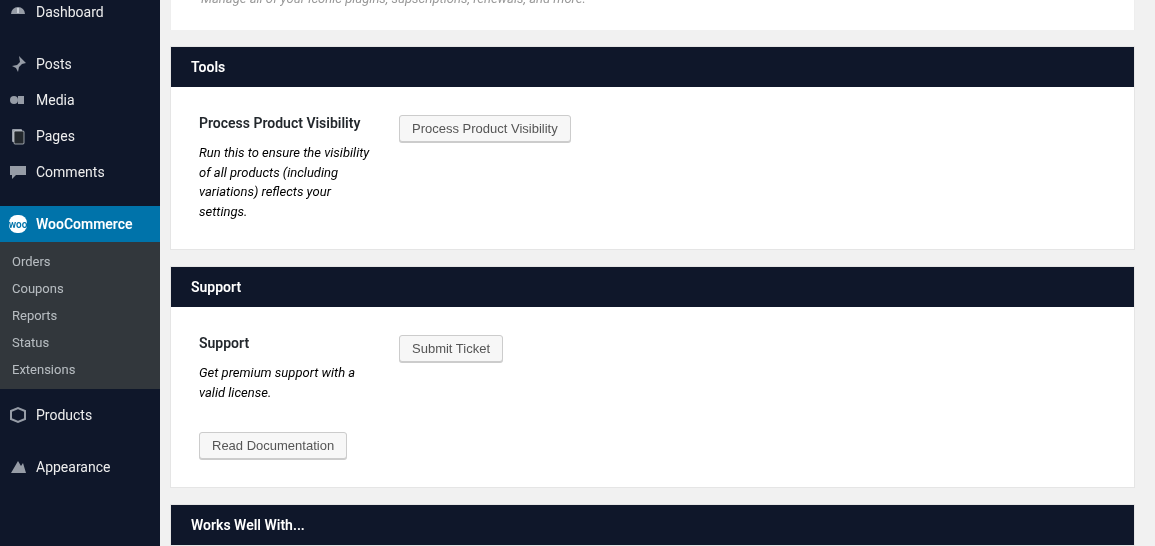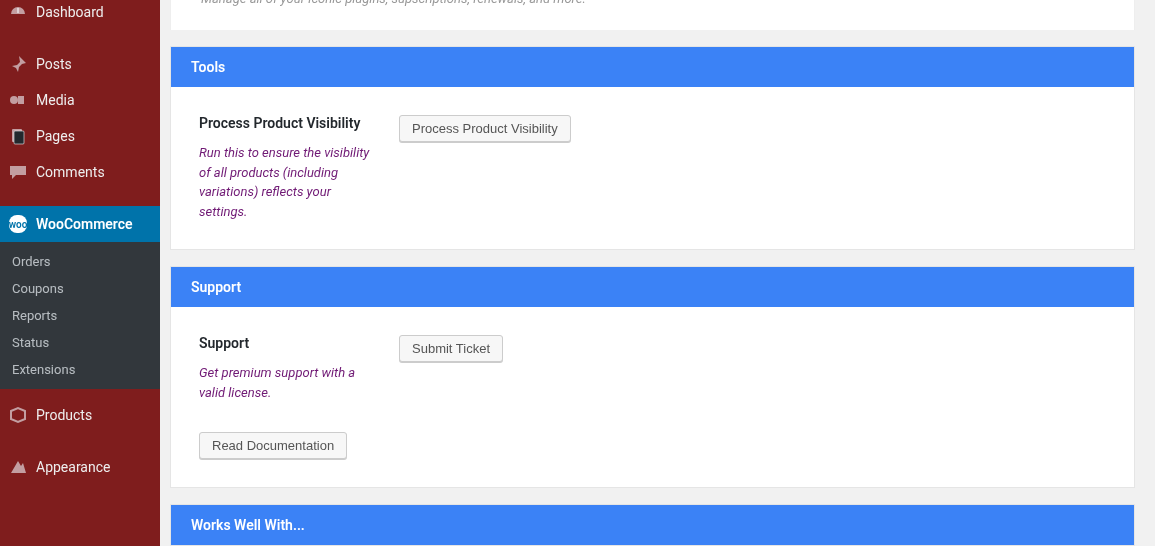--- a/index.html
+++ b/index.html
@@ -1,43 +1,43 @@
 <!DOCTYPE html>
 <html><head>
 <meta charset="utf-8">
 <style>
   * { box-sizing: border-box; margin: 0; padding: 0; }
   body { font-family: -apple-system, BlinkMacSystemFont, "Segoe UI", Roboto, sans-serif; background: #f1f1f1; font-size: 13px; color: #444; }
   .layout { display: flex; width: 1155px; height: 546px; overflow: hidden; }
-  .sidebar { width: 160px; background: #7f1d1d; color: #eee; flex-shrink: 0; }
+  .sidebar { width: 160px; background: #0f172a; color: #eee; flex-shrink: 0; }
   .menu-item { display: flex; align-items: center; padding: 8px 8px 8px 8px; color: #eee; cursor: pointer; }
   .menu-item.top { font-weight: 400; }
   .menu-item .icon { width: 20px; height: 20px; margin-right: 8px; display: inline-flex; align-items: center; justify-content: center; color: rgba(240,245,250,0.6); }
   .menu-item span.label { font-size: 14px; }
   .menu-item.active { background: #0073aa; color: #fff; position: relative; }
   .menu-item.active .icon { color: #fff; }
   .menu-item.active .icon-box { background: #fff; color:#0073aa; width:18px; height:18px; border-radius:8px; font-size:10px; display:flex; align-items:center; justify-content:center; font-weight:600;}
   .menu-item.active::after {
     content: ""; position: absolute; right: -8px; top: 50%; transform: translateY(-50%);
     border: 8px solid transparent; border-right-color: #f1f1f1;
   }
   .submenu { background: #32373c; padding: 6px 0; }
   .submenu-item { padding: 6px 12px; color: rgba(240,245,250,0.7); font-size: 13px; cursor: pointer; }
   .submenu-item.current { color: #fff; font-weight: 600; }
   .content { flex: 1; background: #f1f1f1; padding: 0 20px 0 10px; overflow: hidden; }
   .top-desc { color: #999; font-style: italic; font-size: 13px; padding: 0 30px 22px 30px; line-height: 1.4; background: #fff; margin-top: -10px; margin-bottom: 16px; border-left:1px solid #eee; border-right:1px solid #eee;}
   .panel { background: #fff; border: 1px solid #e5e5e5; margin-bottom: 16px; }
-  .panel-header { background: #3b82f6; color: #fff; padding: 12px 20px; font-size: 14px; font-weight: 600; }
+  .panel-header { background: #0f172a; color: #fff; padding: 12px 20px; font-size: 14px; font-weight: 600; }
   .panel-footer .panel-header { border-bottom: none;}
   .panel-body { padding: 28px 28px; }
   .field-row { display: flex; margin-bottom: 30px; }
   .field-row:last-child { margin-bottom: 0; }
   .field-label { width: 200px; padding-right: 20px; }
   .field-label .title { font-weight: 600; font-size: 14px; color: #23282d; margin-bottom: 12px; display:block;}
-  .field-label .desc { font-style: italic; color: #701a75; font-size: 13px; line-height: 1.5; }
+  .field-label .desc { font-style: italic; color: #000000; font-size: 13px; line-height: 1.5; }
   .field-control { flex: 1; padding-top: 0px; }
   .wp-button { background: #f7f7f7; border: 1px solid #ccc; color: #555; padding: 5px 12px; font-size: 13px; border-radius: 3px; cursor: pointer; box-shadow: 0 1px 0 #ccc; }
   svg { display:block; }
 </style>
 </head>
 <body>
 
 <div class="layout">
   <div class="sidebar">
 

